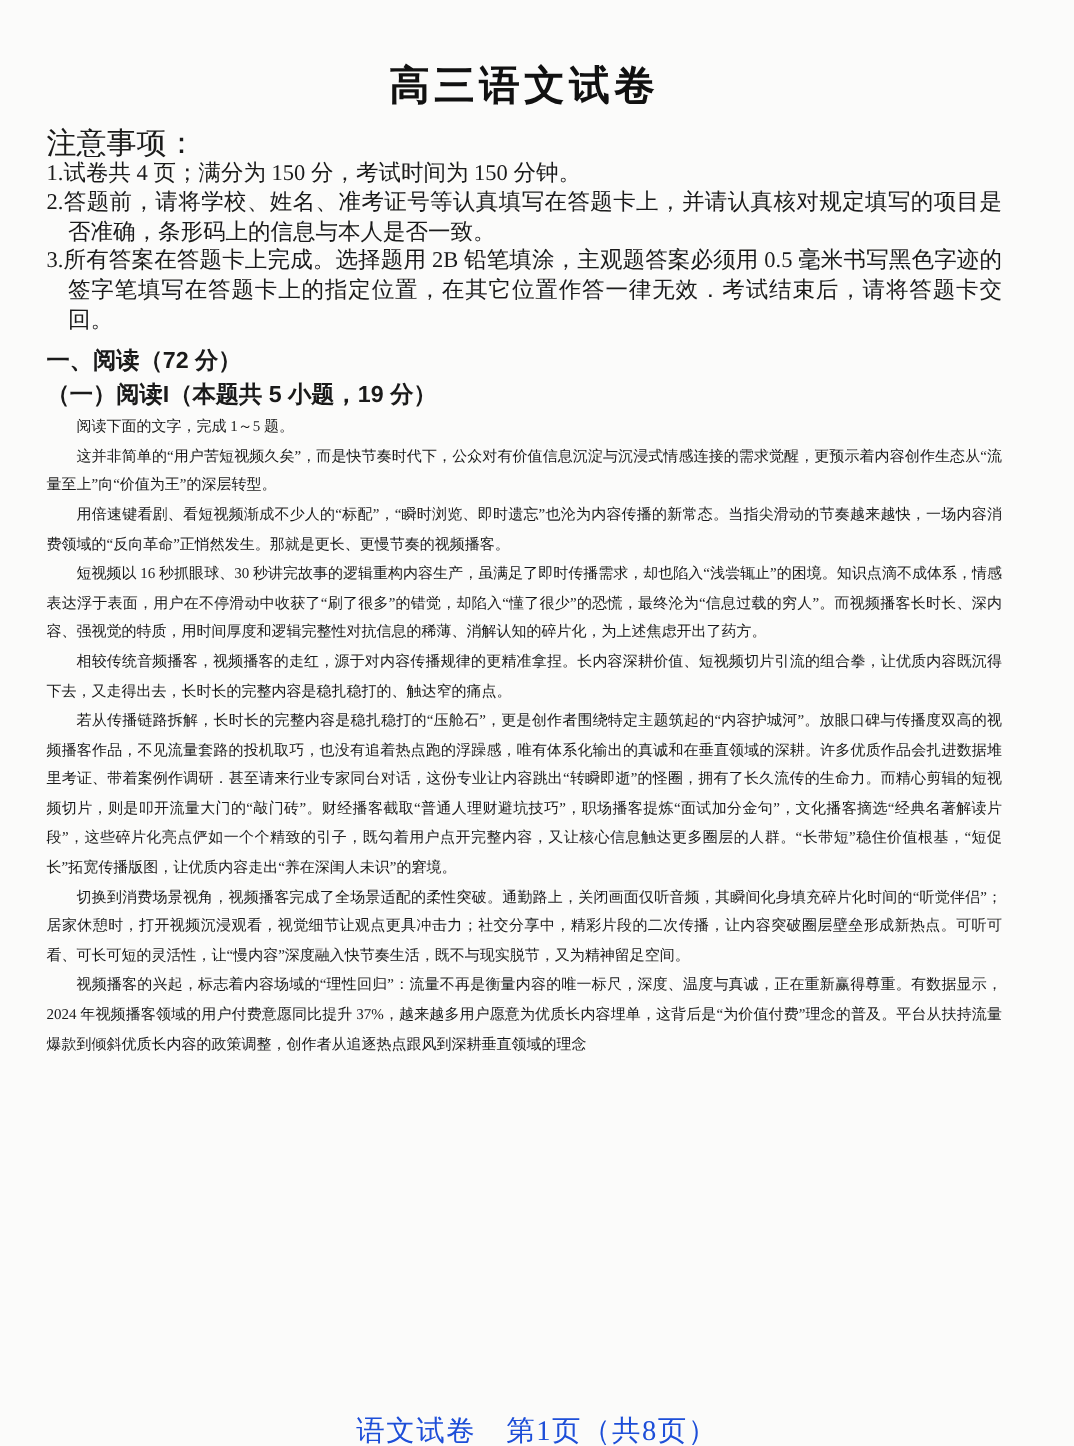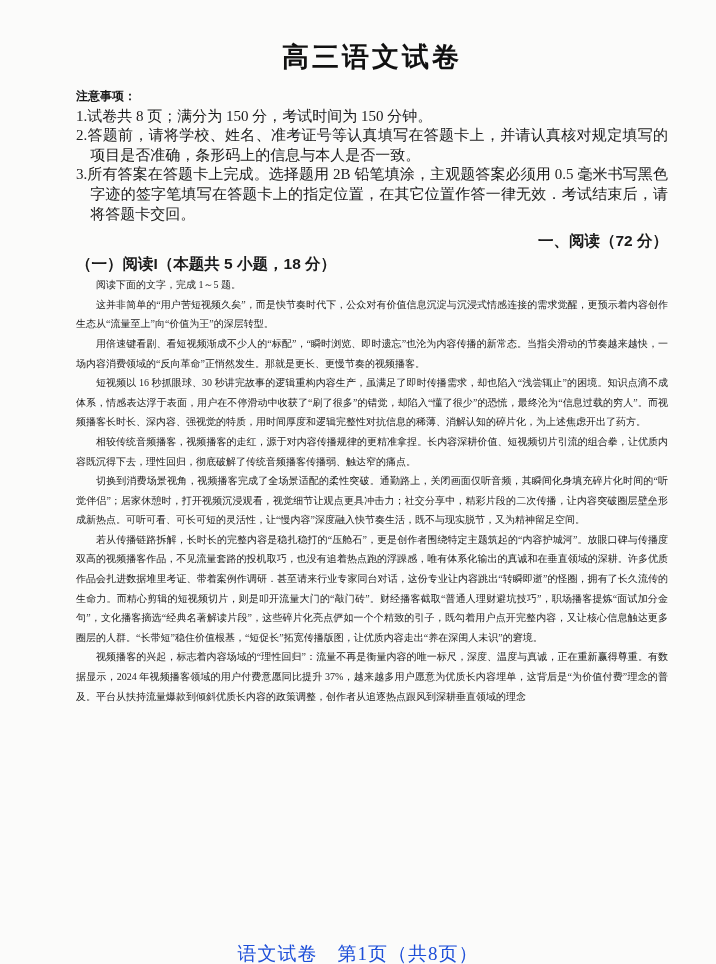--- a/index.html
+++ b/index.html
@@ -6,51 +6,50 @@
   body {
     width: 716px; height: 964px;
     background: #fbfbfa;
     color: #1a1a1a;
     font-family: "Liberation Serif", "DejaVu Serif", serif;
     overflow: hidden;
     position: relative;
   }
   .sheet {
     position: absolute; inset: 0;
-    padding: 40px 48px 0 76px;
+    padding: 40px 48px 0 31px;
     box-sizing: border-box;
   }
   .exam-title {
     margin: 0 0 13px 0;
     text-align: center;
     font-size: 27px;
     font-weight: 700;
     letter-spacing: 3px;
     line-height: 34px;
     color: #111;
   }
   .notice { font-size: 15px; line-height: 19.6px; }
   .notice-heading {
     font-family: "Liberation Sans", "DejaVu Sans", sans-serif;
-    font-weight: 700;
-    font-size: 12px;
+    font-weight: 400;
+    font-size: 20px;
   }
   .notice-intro { }
   .notice-item {
     padding-left: 0.95em;
     text-indent: -0.95em;
     text-align: justify;
   }
   .sec-heading {
     font-family: "Liberation Sans", "DejaVu Sans", sans-serif;
     font-weight: 700;
     font-size: 15.5px;
     line-height: 23px;
     margin-top: 5px;
-    text-align: right;
   }
   .sub-heading {
     font-family: "Liberation Sans", "DejaVu Sans", sans-serif;
     font-weight: 700;
     font-size: 15.5px;
     line-height: 23px;
   }
   .passage { font-size: 10px; line-height: 19.6px; }
   .passage .instruction { margin: 0; text-indent: 2em; }
   .passage p.para {
@@ -70,34 +69,34 @@
 </style>
 </head>
 <body>
 
 <div class="sheet">
 
   <h1 class="exam-title">高三语文试卷</h1>
 
   <div class="notice">
     <div class="notice-heading">注意事项：</div>
-    <div class="notice-item">1.试卷共 8 页；满分为 150 分，考试时间为 150 分钟。</div>
+    <div class="notice-item">1.试卷共 4 页；满分为 150 分，考试时间为 150 分钟。</div>
     <div class="notice-item">2.答题前，请将学校、姓名、准考证号等认真填写在答题卡上，并请认真核对规定填写的项目是否准确，条形码上的信息与本人是否一致。</div>
     <div class="notice-item">3.所有答案在答题卡上完成。选择题用 2B 铅笔填涂，主观题答案必须用 0.5 毫米书写黑色字迹的签字笔填写在答题卡上的指定位置，在其它位置作答一律无效．考试结束后，请将答题卡交回。</div>
   </div>
 
   <div class="sec-heading">一、阅读（72 分）</div>
-  <div class="sub-heading">（一）阅读I（本题共 5 小题，18 分）</div>
+  <div class="sub-heading">（一）阅读I（本题共 5 小题，19 分）</div>
 
   <div class="passage">
     <p class="instruction">阅读下面的文字，完成 1～5 题。</p>
     <p class="para">这并非简单的“用户苦短视频久矣”，而是快节奏时代下，公众对有价值信息沉淀与沉浸式情感连接的需求觉醒，更预示着内容创作生态从“流量至上”向“价值为王”的深层转型。</p>
     <p class="para">用倍速键看剧、看短视频渐成不少人的“标配”，“瞬时浏览、即时遗忘”也沦为内容传播的新常态。当指尖滑动的节奏越来越快，一场内容消费领域的“反向革命”正悄然发生。那就是更长、更慢节奏的视频播客。</p>
     <p class="para">短视频以 16 秒抓眼球、30 秒讲完故事的逻辑重构内容生产，虽满足了即时传播需求，却也陷入“浅尝辄止”的困境。知识点滴不成体系，情感表达浮于表面，用户在不停滑动中收获了“刷了很多”的错觉，却陷入“懂了很少”的恐慌，最终沦为“信息过载的穷人”。而视频播客长时长、深内容、强视觉的特质，用时间厚度和逻辑完整性对抗信息的稀薄、消解认知的碎片化，为上述焦虑开出了药方。</p>
-    <p class="para">相较传统音频播客，视频播客的走红，源于对内容传播规律的更精准拿捏。长内容深耕价值、短视频切片引流的组合拳，让优质内容既沉得下去，理性回归，彻底破解了传统音频播客传播弱、触达窄的痛点。</p>
+    <p class="para">相较传统音频播客，视频播客的走红，源于对内容传播规律的更精准拿捏。长内容深耕价值、短视频切片引流的组合拳，让优质内容既沉得下去，又走得出去，长时长的完整内容是稳扎稳打的、触达窄的痛点。</p>
+    <p class="para">若从传播链路拆解，长时长的完整内容是稳扎稳打的“压舱石”，更是创作者围绕特定主题筑起的“内容护城河”。放眼口碑与传播度双高的视频播客作品，不见流量套路的投机取巧，也没有追着热点跑的浮躁感，唯有体系化输出的真诚和在垂直领域的深耕。许多优质作品会扎进数据堆里考证、带着案例作调研．甚至请来行业专家同台对话，这份专业让内容跳出“转瞬即逝”的怪圈，拥有了长久流传的生命力。而精心剪辑的短视频切片，则是叩开流量大门的“敲门砖”。财经播客截取“普通人理财避坑技巧”，职场播客提炼“面试加分金句”，文化播客摘选“经典名著解读片段”，这些碎片化亮点俨如一个个精致的引子，既勾着用户点开完整内容，又让核心信息触达更多圈层的人群。“长带短”稳住价值根基，“短促长”拓宽传播版图，让优质内容走出“养在深闺人未识”的窘境。</p>
     <p class="para">切换到消费场景视角，视频播客完成了全场景适配的柔性突破。通勤路上，关闭画面仅听音频，其瞬间化身填充碎片化时间的“听觉伴侣”；居家休憩时，打开视频沉浸观看，视觉细节让观点更具冲击力；社交分享中，精彩片段的二次传播，让内容突破圈层壁垒形成新热点。可听可看、可长可短的灵活性，让“慢内容”深度融入快节奏生活，既不与现实脱节，又为精神留足空间。</p>
-    <p class="para">若从传播链路拆解，长时长的完整内容是稳扎稳打的“压舱石”，更是创作者围绕特定主题筑起的“内容护城河”。放眼口碑与传播度双高的视频播客作品，不见流量套路的投机取巧，也没有追着热点跑的浮躁感，唯有体系化输出的真诚和在垂直领域的深耕。许多优质作品会扎进数据堆里考证、带着案例作调研．甚至请来行业专家同台对话，这份专业让内容跳出“转瞬即逝”的怪圈，拥有了长久流传的生命力。而精心剪辑的短视频切片，则是叩开流量大门的“敲门砖”。财经播客截取“普通人理财避坑技巧”，职场播客提炼“面试加分金句”，文化播客摘选“经典名著解读片段”，这些碎片化亮点俨如一个个精致的引子，既勾着用户点开完整内容，又让核心信息触达更多圈层的人群。“长带短”稳住价值根基，“短促长”拓宽传播版图，让优质内容走出“养在深闺人未识”的窘境。</p>
     <p class="para">视频播客的兴起，标志着内容场域的“理性回归”：流量不再是衡量内容的唯一标尺，深度、温度与真诚，正在重新赢得尊重。有数据显示，2024 年视频播客领域的用户付费意愿同比提升 37%，越来越多用户愿意为优质长内容埋单，这背后是“为价值付费”理念的普及。平台从扶持流量爆款到倾斜优质长内容的政策调整，创作者从追逐热点跟风到深耕垂直领域的理念</p>
   </div>
 
 </div>
 
 <div class="page-footer">语文试卷　第1页（共8页）</div>
 
 </body></html>

